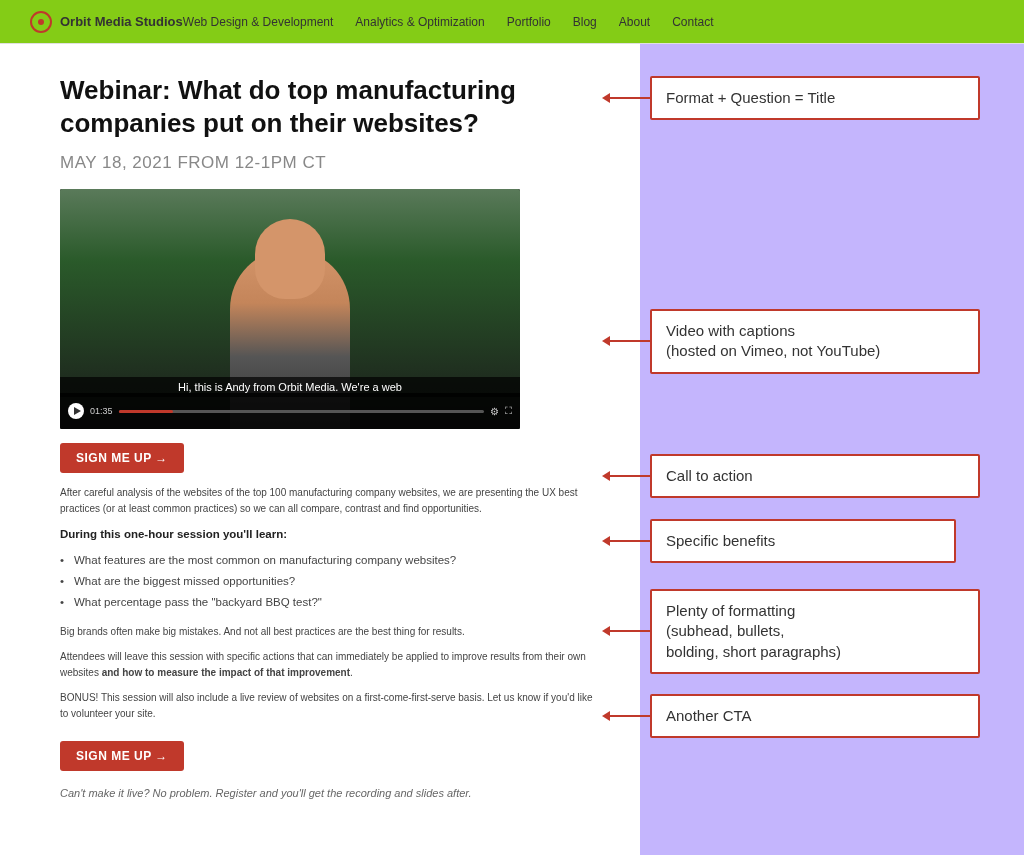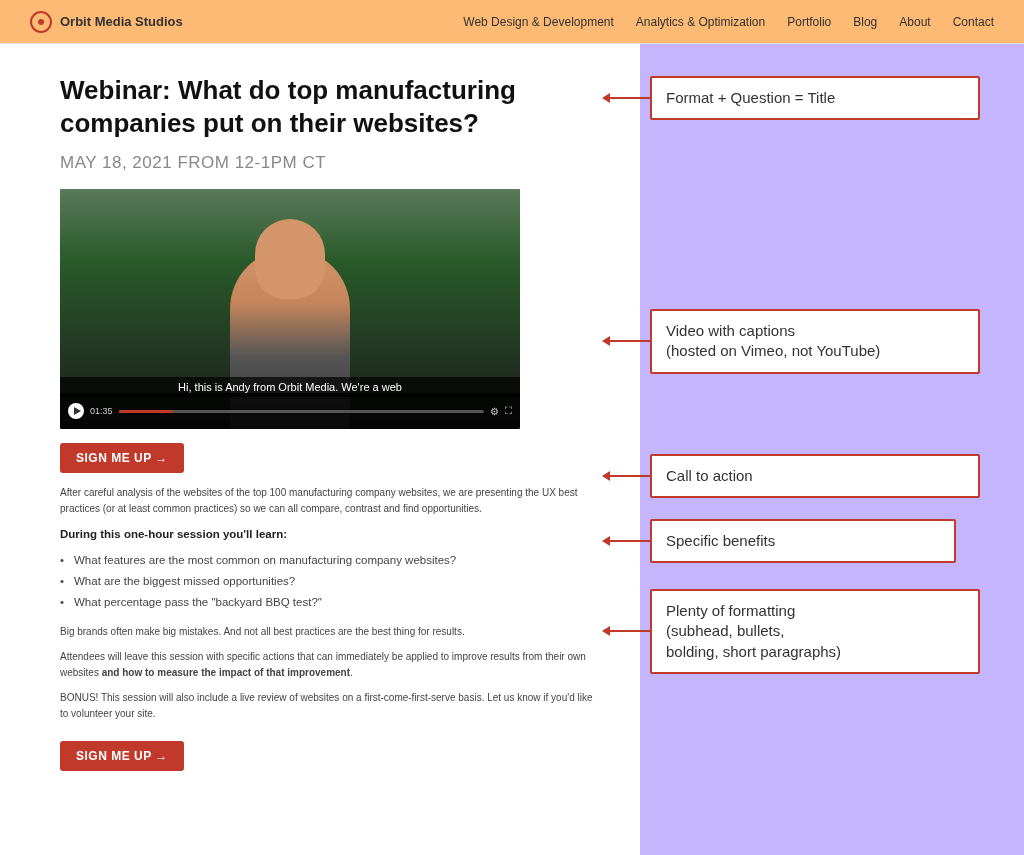--- a/index.html
+++ b/index.html
@@ -2,21 +2,21 @@
 <html><head>
   <meta charset="utf-8">
   <style>
     * { margin: 0; padding: 0; box-sizing: border-box; }
     body { font-family: Georgia, 'Times New Roman', serif; background: #f5f5f5; width: 1024px; height: 855px; overflow: hidden; position: relative; }
 
     
     .page-wrapper { width: 1024px; height: 855px; background: #f5f5f5; position: relative; overflow: hidden; }
 
     
-    .navbar { background: #fdba74; border-bottom: 1px solid #e0e0e0; padding: 8px 30px; height: 44px; display: flex; align-items: center; justify-content: space-between; }
+    .navbar { background: #84cc16; border-bottom: 1px solid #e0e0e0; padding: 8px 30px; height: 44px; display: flex; align-items: center; }
     .nav-logo { display: flex; align-items: center; gap: 8px; }
     .nav-logo-circle { width: 22px; height: 22px; border-radius: 50%; border: 2px solid #c0392b; display: flex; align-items: center; justify-content: center; }
     .nav-logo-dot { width: 6px; height: 6px; border-radius: 50%; background: #c0392b; }
     .nav-logo-text { font-family: Arial, sans-serif; font-size: 13px; font-weight: 600; color: #333; }
     .nav-links { display: flex; gap: 22px; align-items: center; }
     .nav-link { font-family: Arial, sans-serif; font-size: 12px; color: #333; text-decoration: none; cursor: pointer; }
 
     
     .content-area { display: flex; width: 100%; height: calc(855px - 44px); }
 
@@ -132,20 +132,21 @@
       </ul>
       <p class="article-body">Big brands often make big mistakes. And not all best practices are the best thing for results.</p>
       <p class="article-body">Attendees will leave this session with specific actions that can immediately be applied to improve results from their own websites <strong>and how to measure the impact of that improvement</strong>.</p>
       <p class="article-body">BONUS! This session will also include a live review of websites on a first-come-first-serve basis. Let us know if you'd like to volunteer your site.</p>
 
       
       <div class="cta-btn" style="margin-top: 10px; margin-bottom: 8px;">
         <span>SIGN ME UP →</span>
       </div>
 
+      <p class="article-body italic-note">Can't make it live? No problem. Register and you'll get the recording and slides after.</p>
     </div>
 
     <div class="right-col">
 
       <div class="annotation-box ann-title">
         
         <svg style="position:absolute; right:100%; top:50%; transform:translateY(-50%);" width="50" height="20" viewBox="0 0 50 20">
           <line x1="48" y1="10" x2="4" y2="10" stroke="#c0392b" stroke-width="2"></line>
           <polygon points="0,10 8,5 8,15" fill="#c0392b"></polygon>
         </svg>
@@ -177,16 +178,23 @@
       </div>
 
       <div class="annotation-box ann-formatting">
         <svg style="position:absolute; right:100%; top:50%; transform:translateY(-50%);" width="50" height="20" viewBox="0 0 50 20">
           <line x1="48" y1="10" x2="4" y2="10" stroke="#c0392b" stroke-width="2"></line>
           <polygon points="0,10 8,5 8,15" fill="#c0392b"></polygon>
         </svg>
         <span class="annotation-text">Plenty of formatting<br>(subhead, bullets,<br>bolding, short paragraphs)</span>
       </div>
 
+      <div class="annotation-box ann-another-cta">
+        <svg style="position:absolute; right:100%; top:50%; transform:translateY(-50%);" width="50" height="20" viewBox="0 0 50 20">
+          <line x1="48" y1="10" x2="4" y2="10" stroke="#c0392b" stroke-width="2"></line>
+          <polygon points="0,10 8,5 8,15" fill="#c0392b"></polygon>
+        </svg>
+        <span class="annotation-text">Another CTA</span>
+      </div>
 
     </div>
   </div>
 </div>
 
 </body></html>

